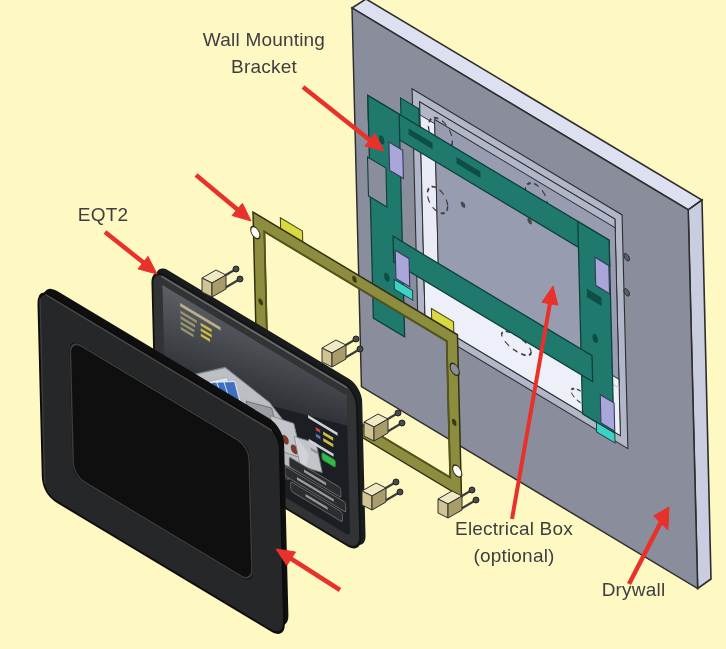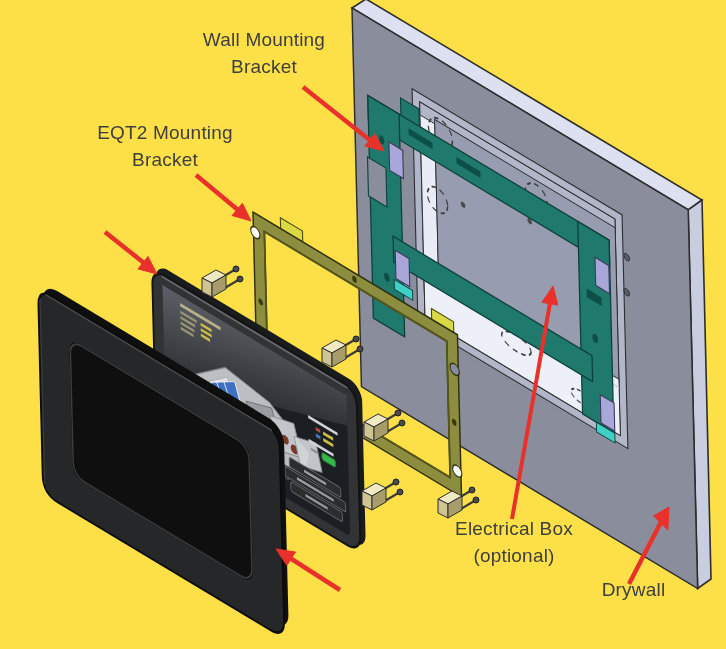--- a/index.html
+++ b/index.html
@@ -1,16 +1,16 @@
 <!DOCTYPE html>
 <html><head>
 <meta charset="utf-8">
 <style>
   html,body{margin:0;padding:0;background:#ffffff;}
-  #stage{position:relative;width:726px;height:649px;background:#fde047;overflow:hidden;
+  #stage{position:relative;width:726px;height:649px;background:#fef9c3;overflow:hidden;
          font-family:"Liberation Sans","DejaVu Sans",sans-serif;}
   #scene{position:absolute;left:0;top:0;}
   .lbl{position:absolute;color:#3e3e40;font-size:19px;line-height:1.42;text-align:center;
        letter-spacing:.2px;}
 </style>
 </head>
 <body>
 
 <div id="stage">
 
@@ -226,21 +226,21 @@
     </g>
     <g>
       <line x1="629" y1="584" x2="661" y2="522" stroke-width="4.5"></line>
       <polygon points="669,507 667.8,530.1 653.6,515.9" stroke-width="1"></polygon>
     </g>
   </g>
 </svg>
 
 <div class="lbl" style="left:183px;top:27px;width:162px;">Wall Mounting Bracket</div>
 
-<div class="lbl" style="left:85px;top:120px;width:160px;">EQT2 Mounting Bracket</div>
-
+
+<div class="lbl" style="left:63px;top:202px;width:80px;">EQT2</div>
 
 
 <div class="lbl" style="left:445px;top:516px;width:138px;">Electrical Box (optional)</div>
 
 <div class="lbl" style="left:586px;top:577px;width:95px;">Drywall</div>
 
 </div>
 
 </body></html>

